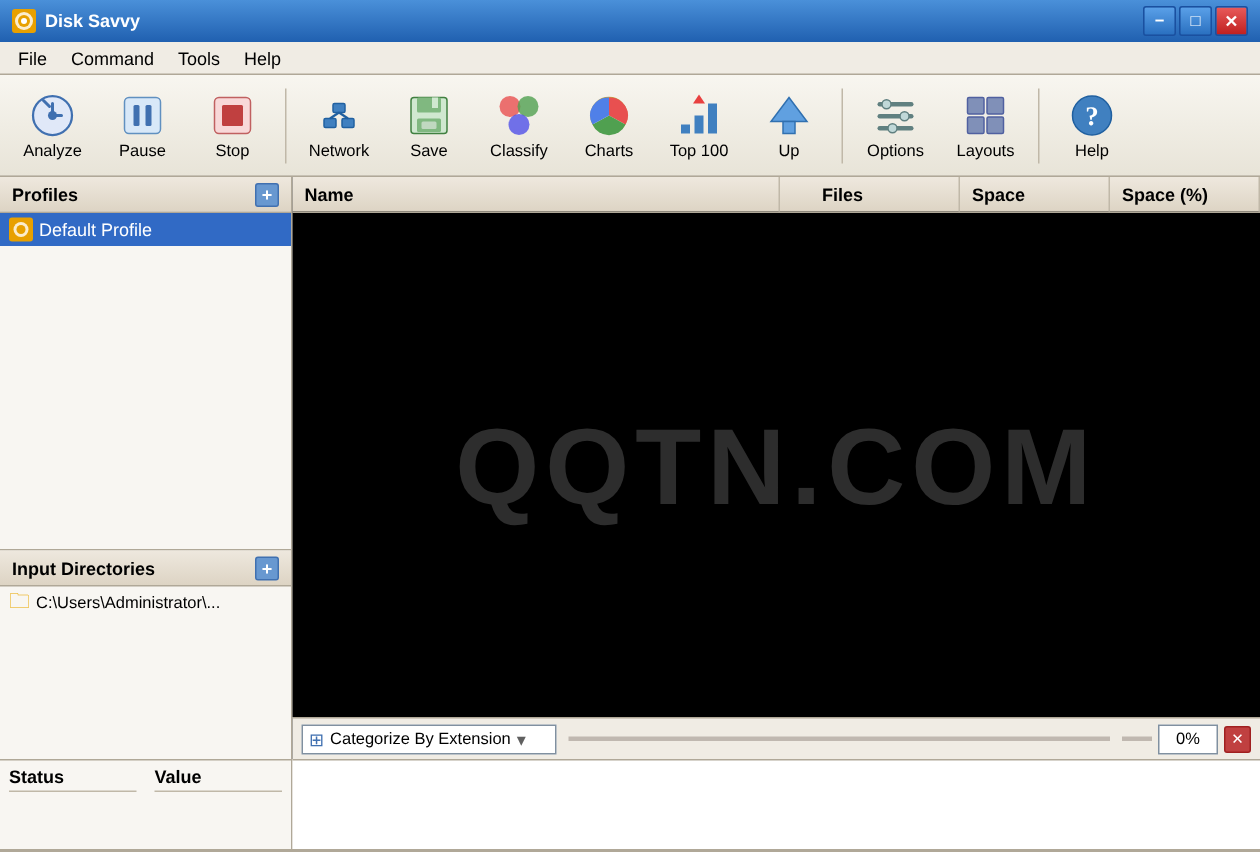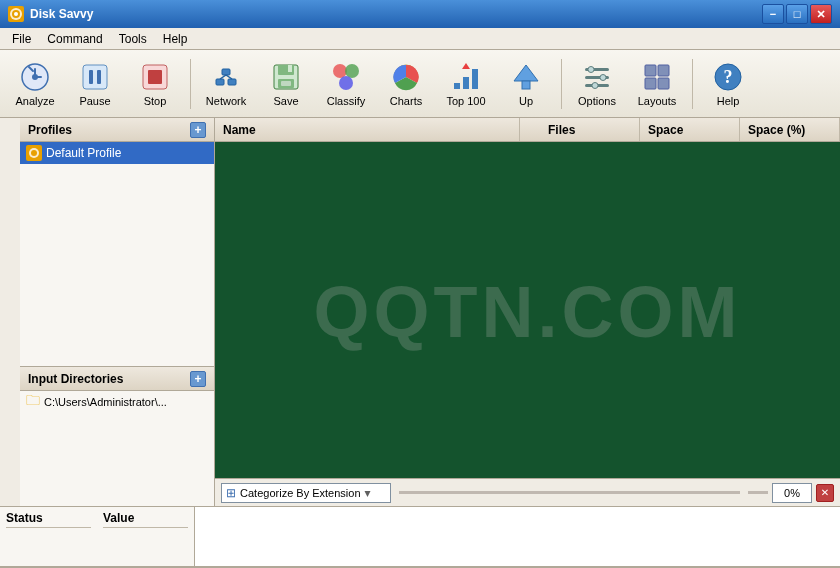--- a/index.html
+++ b/index.html
@@ -97,21 +97,20 @@
     }
 
     
     .left-panel {
       width: 195px;
       min-width: 195px;
       border-right: 1px solid #b0a898;
       display: flex;
       flex-direction: column;
       background: #f8f6f2;
-      margin-left: 20px;
     }
     .panel-header {
       height: 24px;
       background: linear-gradient(to bottom, #eee8de, #ddd4c4);
       border-bottom: 1px solid #b0a898;
       display: flex;
       align-items: center;
       padding: 0 8px;
       font-size: 12px;
       font-weight: bold;
@@ -168,21 +167,21 @@
       cursor: pointer;
       font-size: 11px;
     }
     .folder-icon { color: #e8a800; font-size: 14px; }
 
     
     .right-panel {
       flex: 1;
       display: flex;
       flex-direction: column;
-      background: #14532d;
+      background: #000000;
       position: relative;
     }
     .table-header {
       height: 24px;
       background: linear-gradient(to bottom, #eee8de, #ddd4c4);
       border-bottom: 1px solid #b0a898;
       display: flex;
       align-items: center;
     }
     .col-header {

